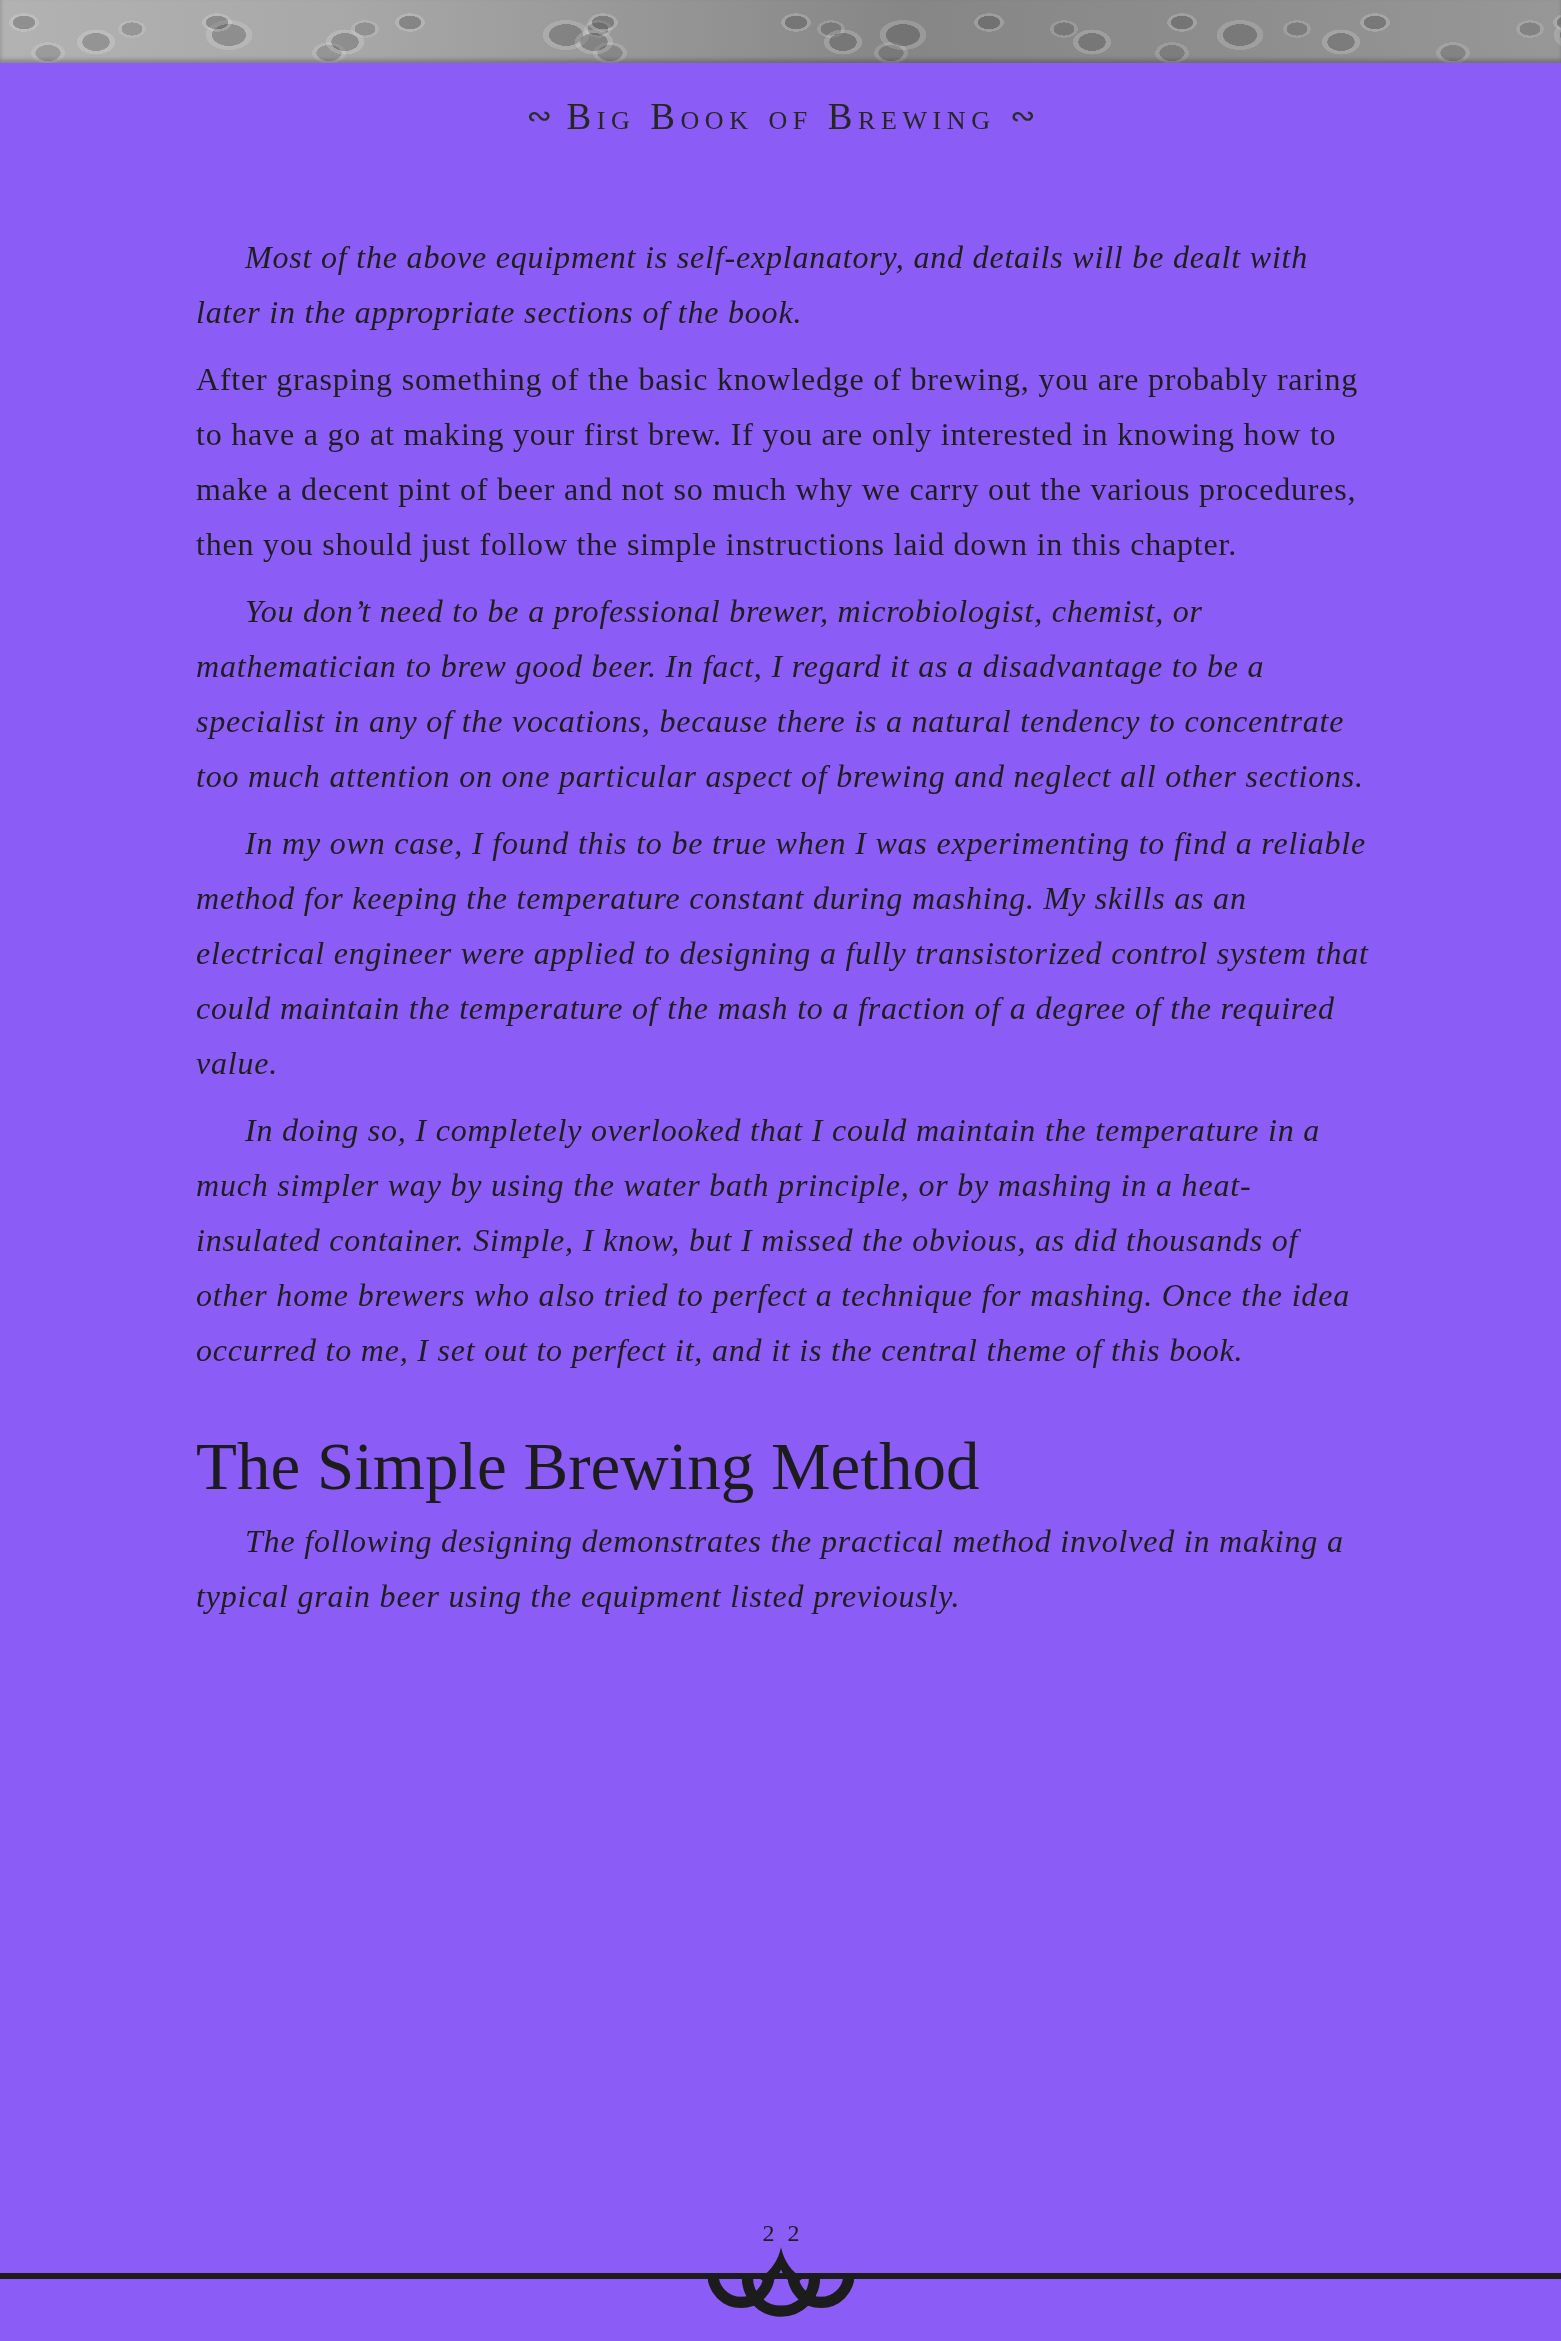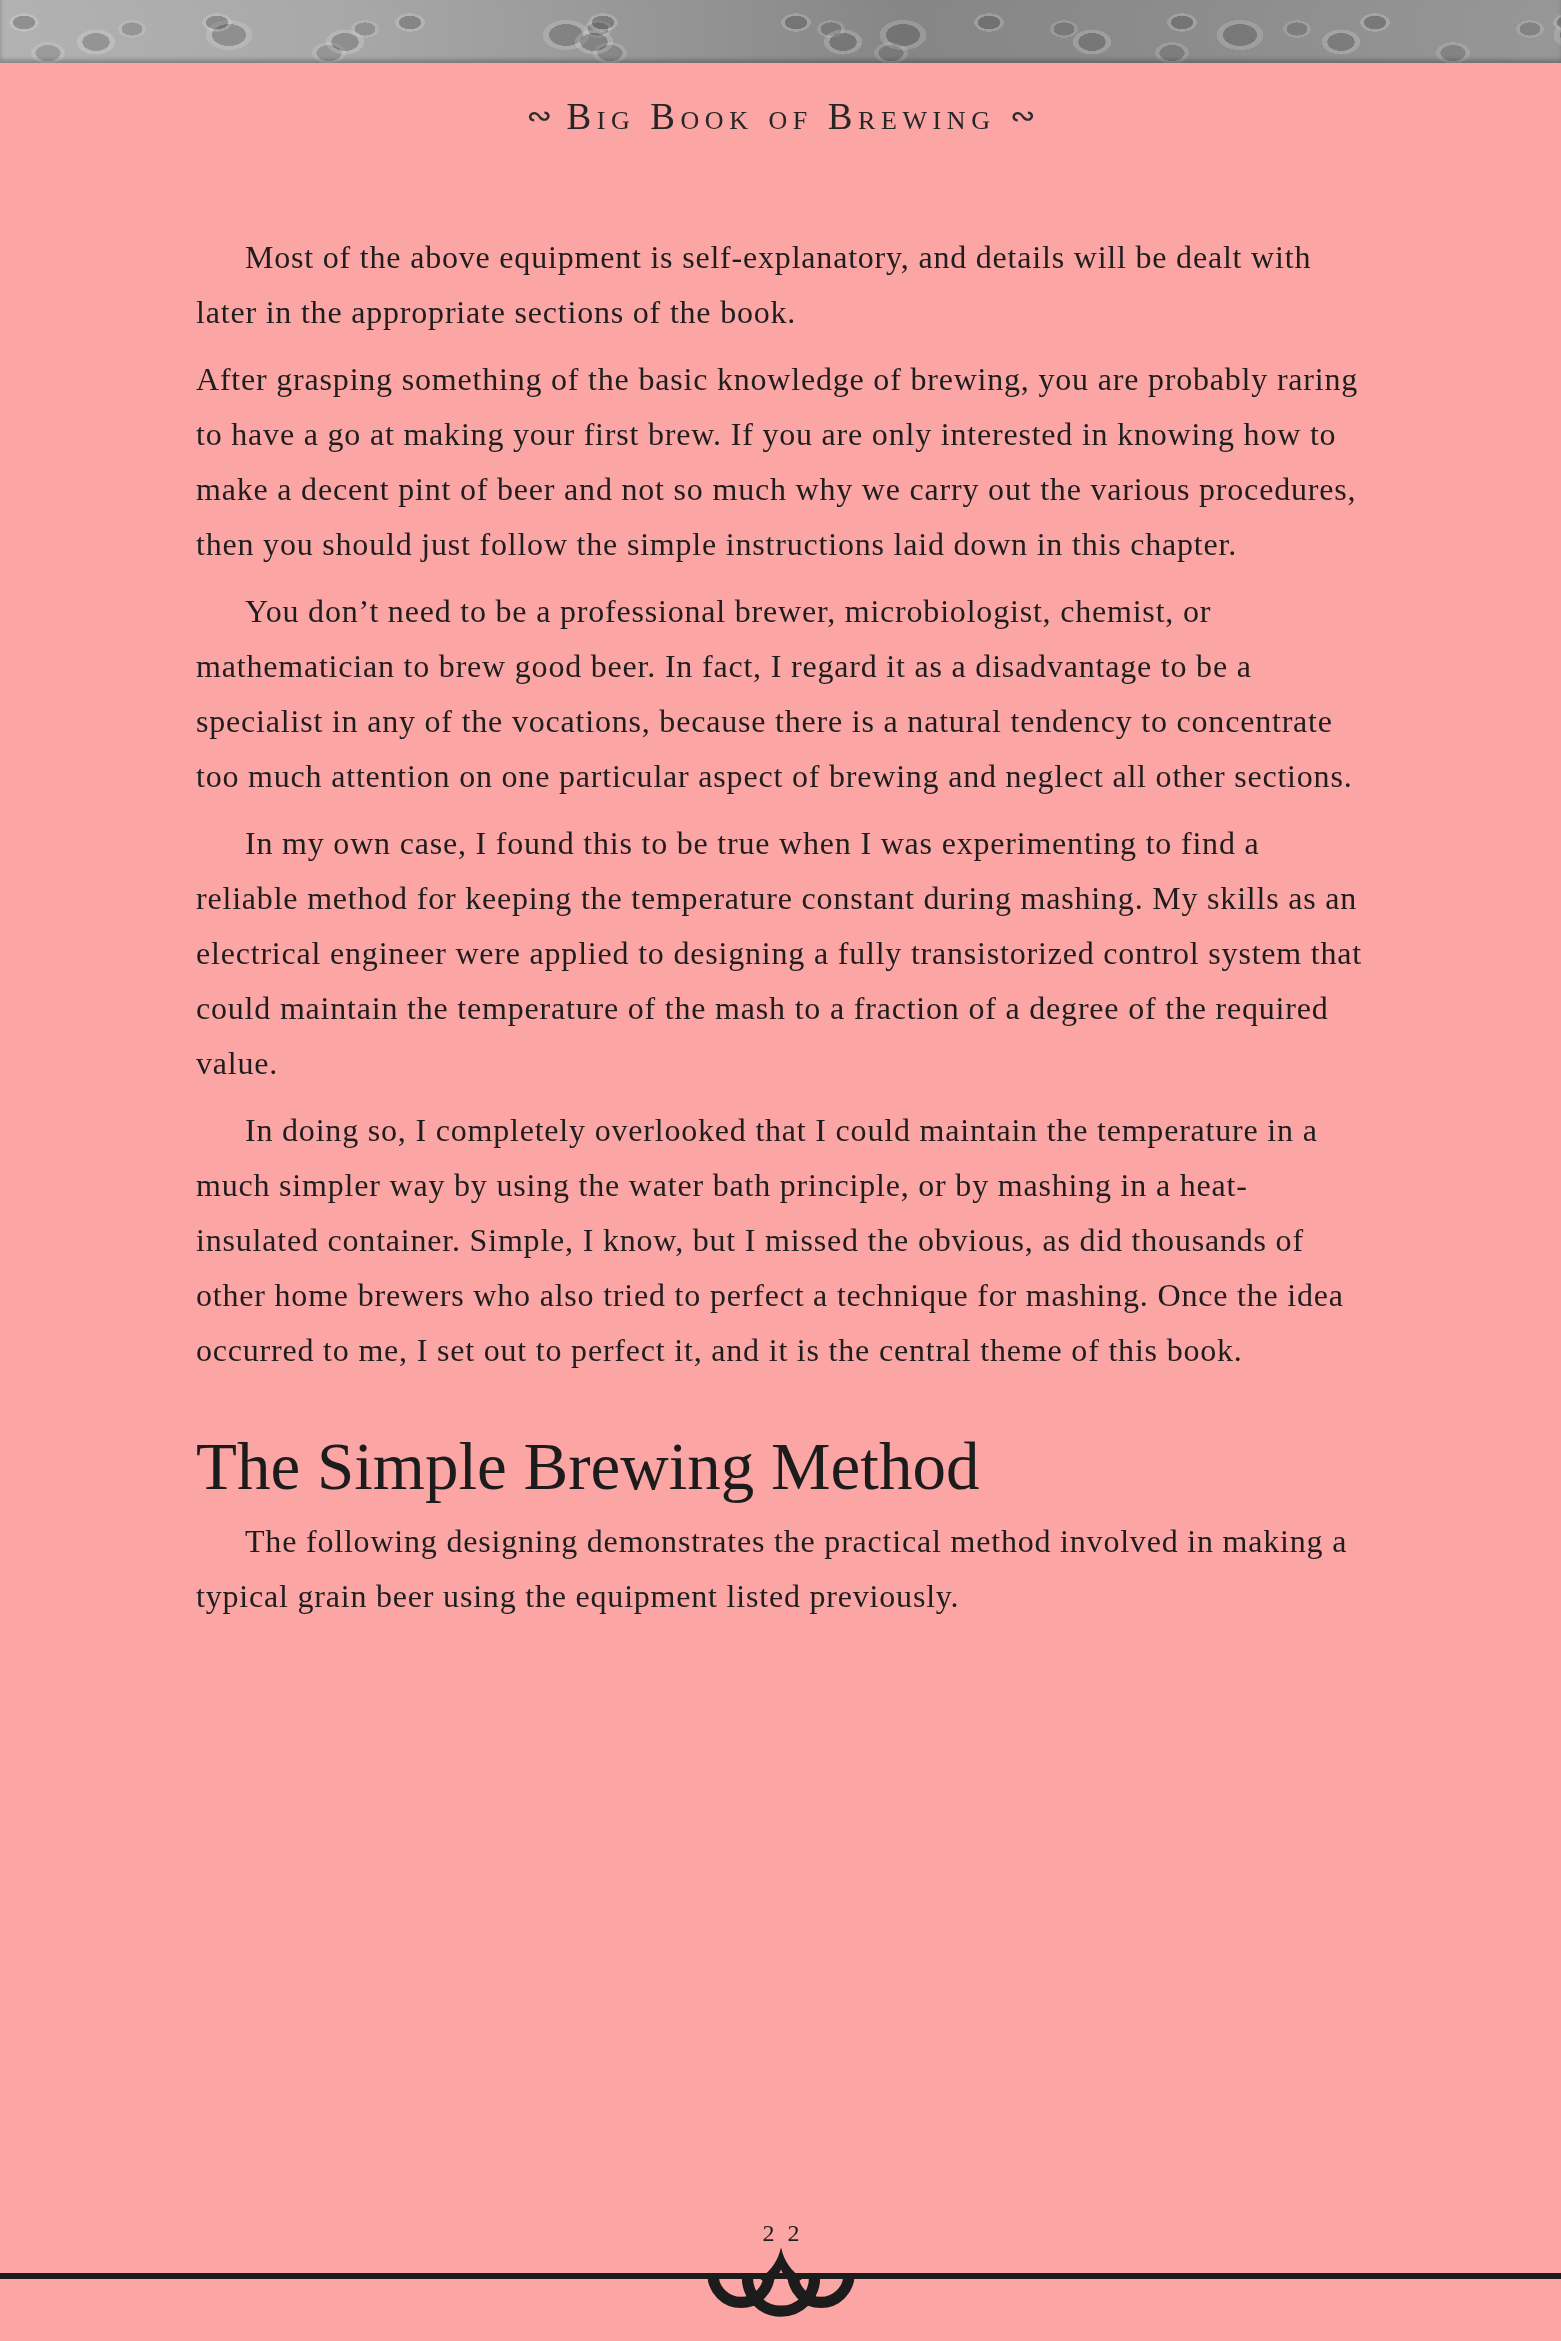--- a/index.html
+++ b/index.html
@@ -1,21 +1,21 @@
 <!DOCTYPE html>
 <html style="font-size:13px"><head>
 <meta charset="utf-8">
 <style>
   html, body { margin: 0; padding: 0; background: #e9e9e9; }
   .page {
     position: relative;
     width: 1562px;
     height: 2342px;
     margin: 0 auto;
-    background: #fca5a5;
+    background: #8b5cf6;
     overflow: hidden;
     font-family: "Liberation Serif", "DejaVu Serif", serif;
     color: #1e1e1e;
   }
 
   
   .texture-band {
     position: absolute;
     top: 0; left: 0;
     width: 100%; height: 63px;
@@ -64,21 +64,21 @@
     left: 196px;
     width: 1173px;
   }
   .content p {
     margin: 0 0 12px 0;
     font-size: 32px;
     line-height: 55px;
     letter-spacing: 0.8px;
     color: #1e1e1e;
   }
-  .content p.indent { text-indent: 49px; }
+  .content p.indent { text-indent: 49px; font-style: italic; }
   .content h2 {
     font-weight: normal;
     font-size: 67px;
     line-height: 83px;
     margin: 67px 0 6.4px 0;
     letter-spacing: 0;
     color: #1c1c1c;
   }
   .content h2.second { margin-top: 47px; }
 

